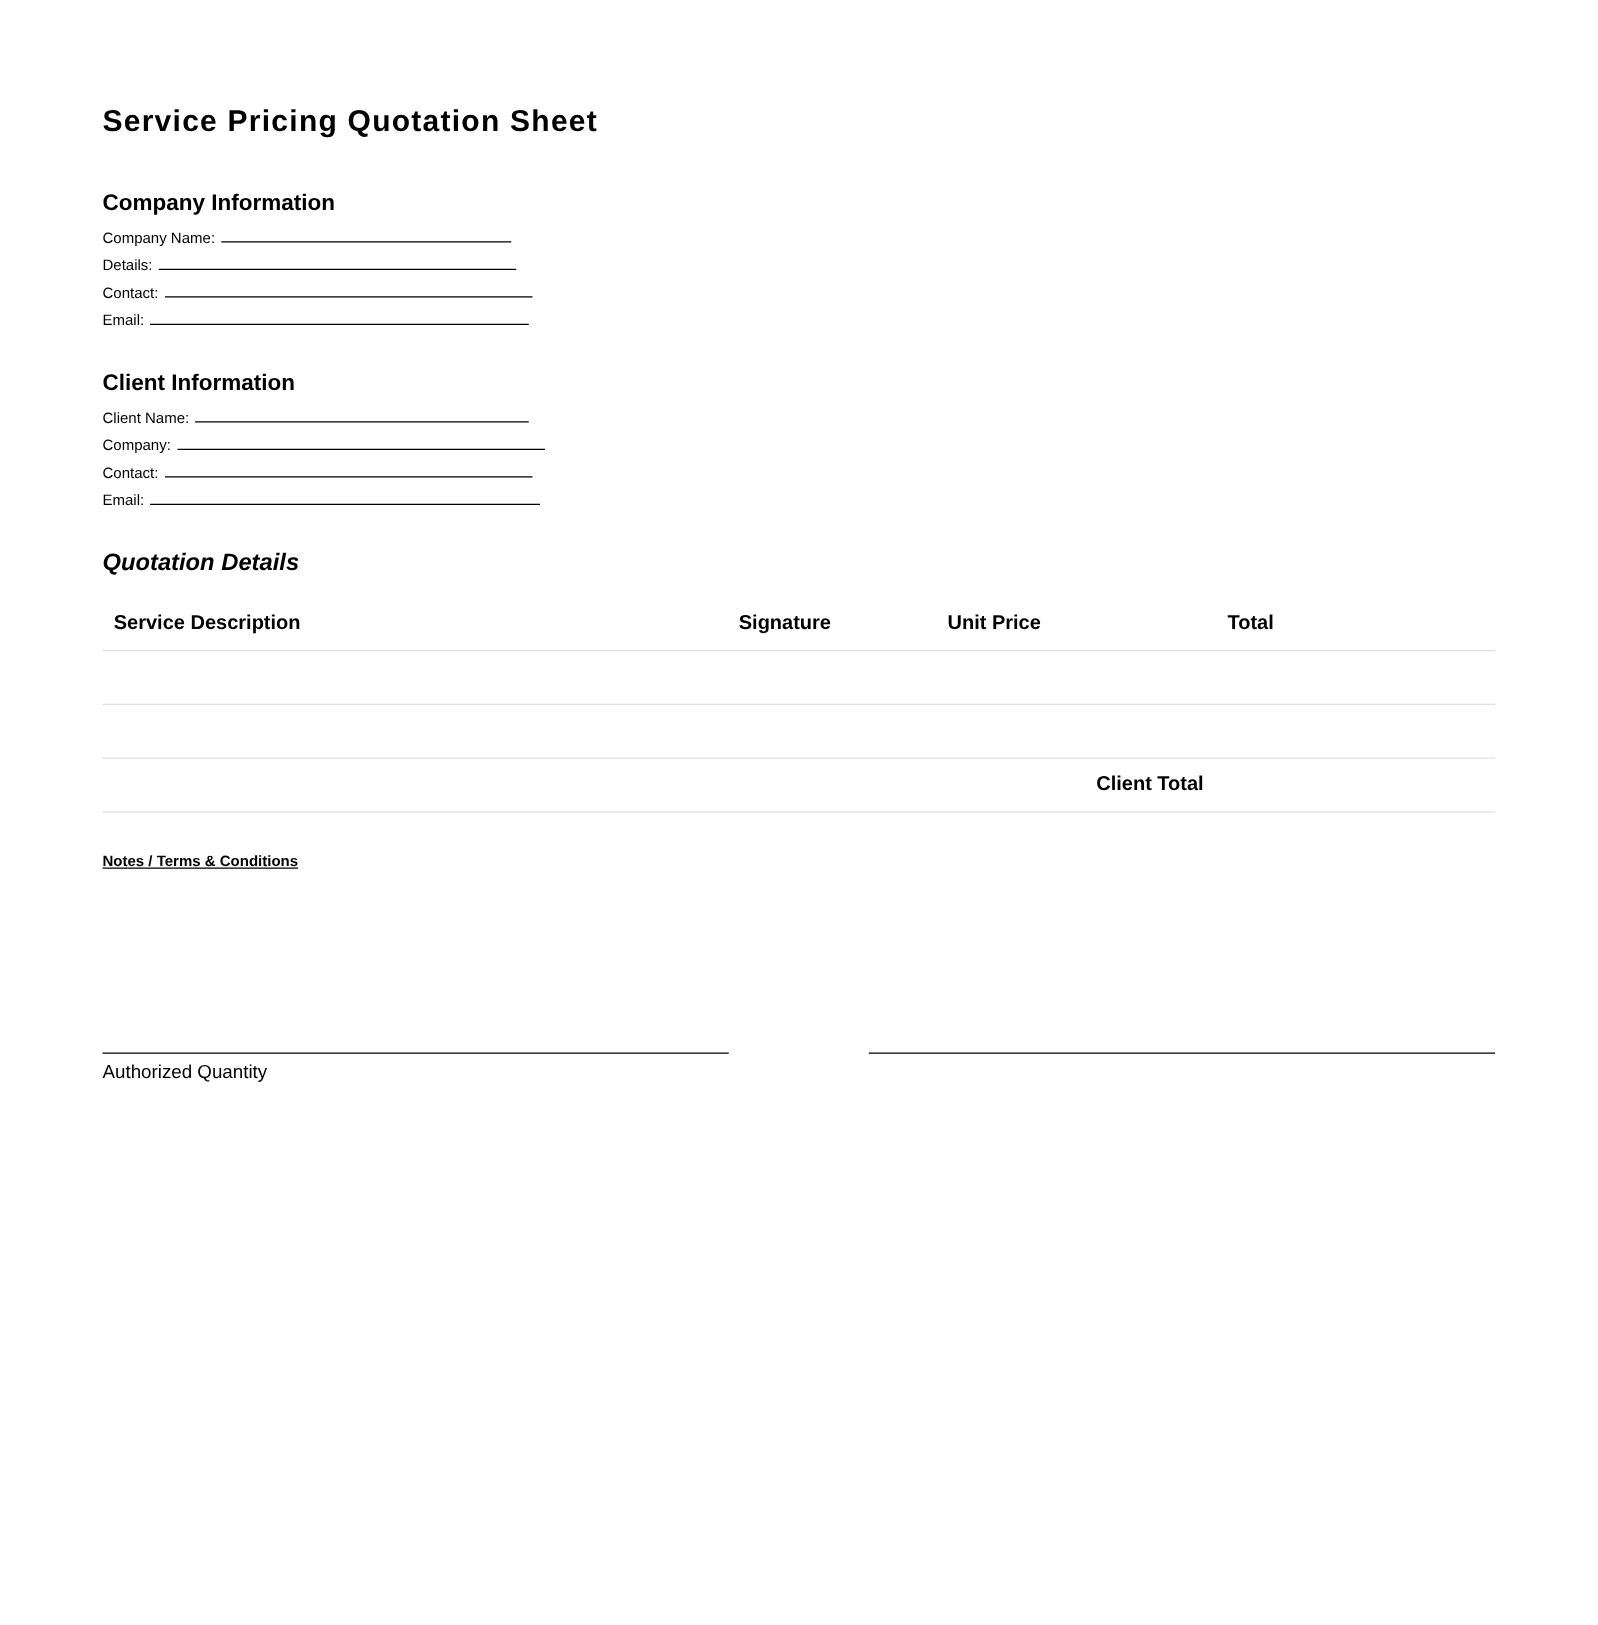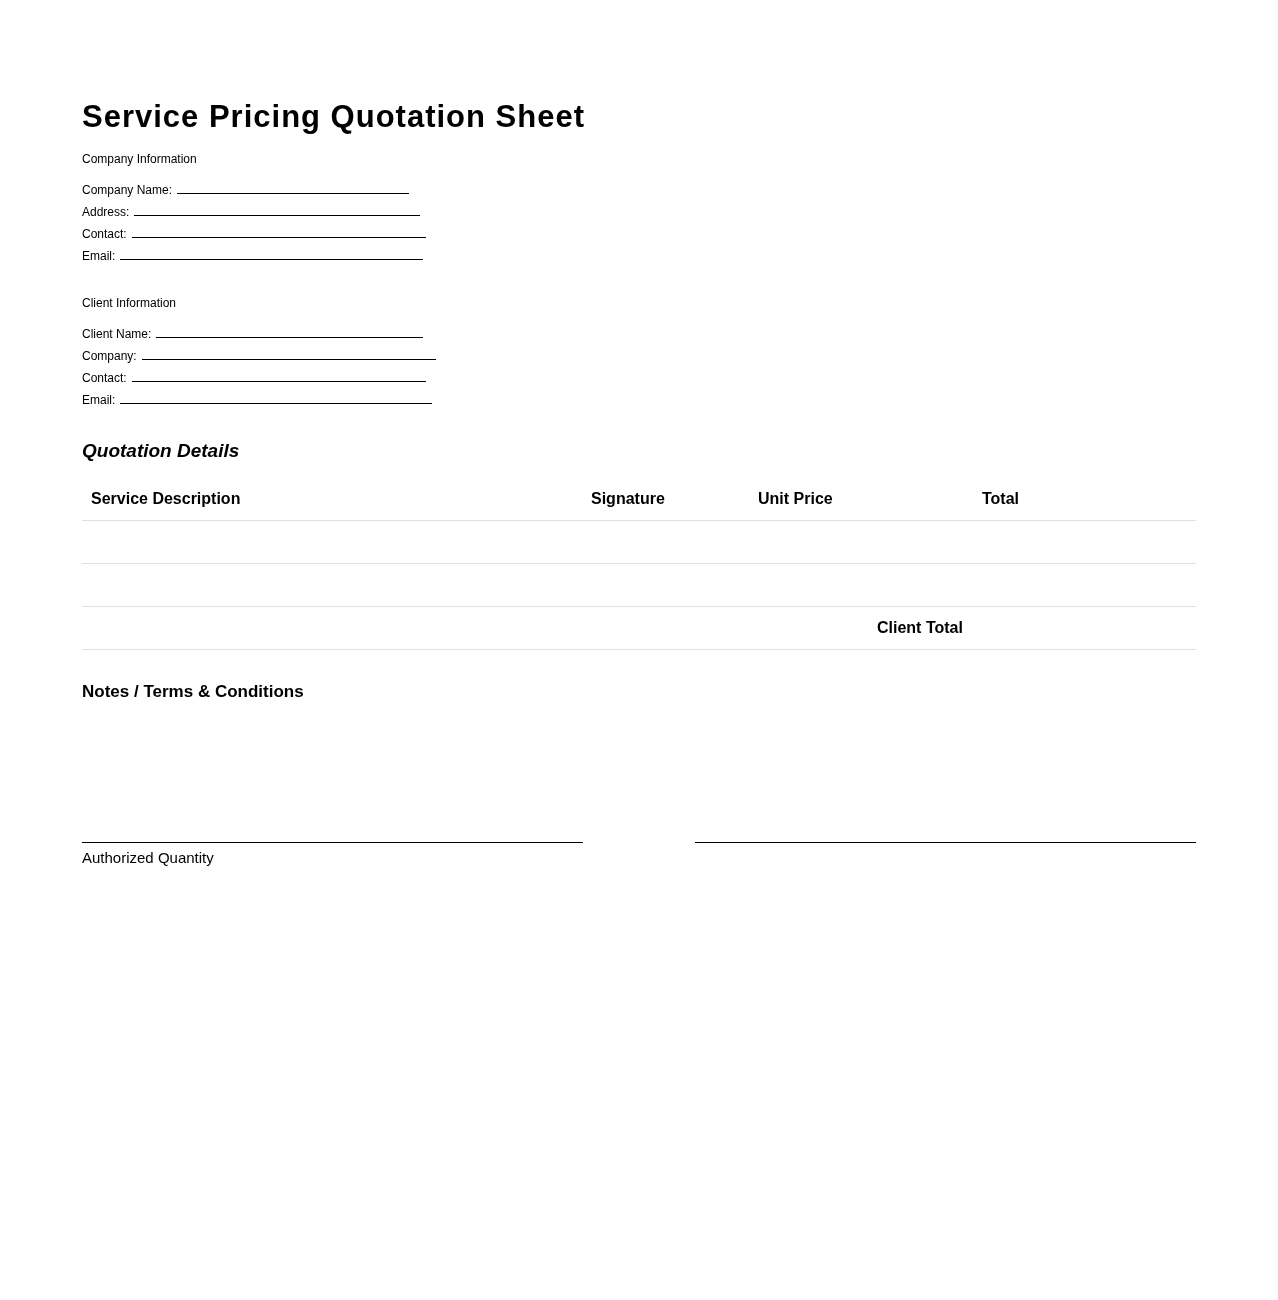--- a/index.html
+++ b/index.html
@@ -2,47 +2,47 @@
 <html><head>
 <meta charset="utf-8">
 <style>
   html, body { margin: 0; padding: 0; background: #ffffff; }
   body {
     width: 1278px; height: 1300px; position: relative;
     font-family: "Liberation Sans", sans-serif; color: #000;
   }
   .page { position: absolute; left: 82px; top: 0; width: 1114px; }
   h1 {
-    position: absolute; top: 99px; left: 0; margin: 0;
-    font-size: 31px; font-weight: bold; letter-spacing: 1px; white-space: nowrap;
+    position: absolute; top: 84px; left: 0; margin: 0;
+    font-size: 24px; font-weight: bold; letter-spacing: 1px; white-space: nowrap;
   }
-  .sec-title { position: absolute; left: 0; margin: 0; font-size: 12px; font-weight: normal; white-space: nowrap; }
+  .sec-title { position: absolute; left: 0; margin: 0; font-size: 18px; font-weight: bold; white-space: nowrap; }
   .field { position: absolute; left: 0; font-size: 12px; white-space: nowrap; line-height: 22px; }
   .field .line { display: inline-block; border-bottom: 1.3px solid #000; height: 15px; vertical-align: baseline; margin-left: 5px; }
   .qd-title { position: absolute; left: 0; top: 440px; margin: 0; font-size: 19px; font-weight: bold; font-style: italic; }
   .table { position: absolute; left: 0; top: 478px; width: 1114px; }
   .row { position: relative; height: 42px; border-bottom: 1.5px solid #e0e0e0; }
   .th { position: absolute; top: 12px; font-size: 16px; font-weight: bold; white-space: nowrap; text-align: center; }
-  .notes-title { position: absolute; left: 0; top: 682px; margin: 0; font-size: 17px; font-weight: bold; }
+  .notes-title { position: absolute; left: 0; top: 682px; margin: 0; font-size: 12px; font-weight: bold; text-decoration: underline; }
   .sig { position: absolute; top: 842px; width: 501px; }
   .sig .sline { border-top: 1.5px solid #000; height: 0; }
   .sig .slabel { font-size: 15px; margin-top: 6px; }
 </style>
 </head>
 <body>
 
 <div class="page">
   <h1>Service Pricing Quotation Sheet</h1>
 
   <h3 class="sec-title" style="top:152px">Company Information</h3>
   <div class="field" style="top:178px">
     <span>Company Name:</span><span class="line" style="width:232px"></span>
   </div>
   <div class="field" style="top:200px">
-    <span>Address:</span><span class="line" style="width:286px"></span>
+    <span>Details:</span><span class="line" style="width:286px"></span>
   </div>
   <div class="field" style="top:222px">
     <span>Contact:</span><span class="line" style="width:294px"></span>
   </div>
   <div class="field" style="top:244px">
     <span>Email:</span><span class="line" style="width:303px"></span>
   </div>
 
   <h3 class="sec-title" style="top:296px">Client Information</h3>
   <div class="field" style="top:322px">

